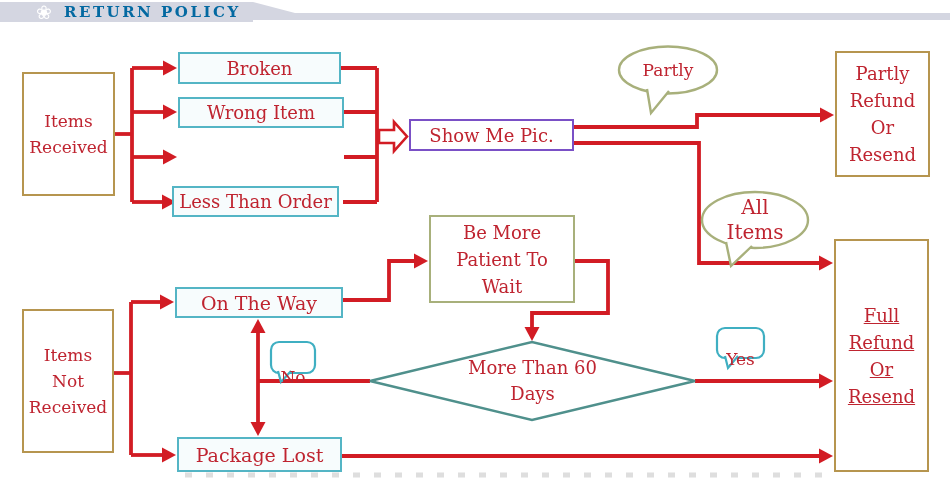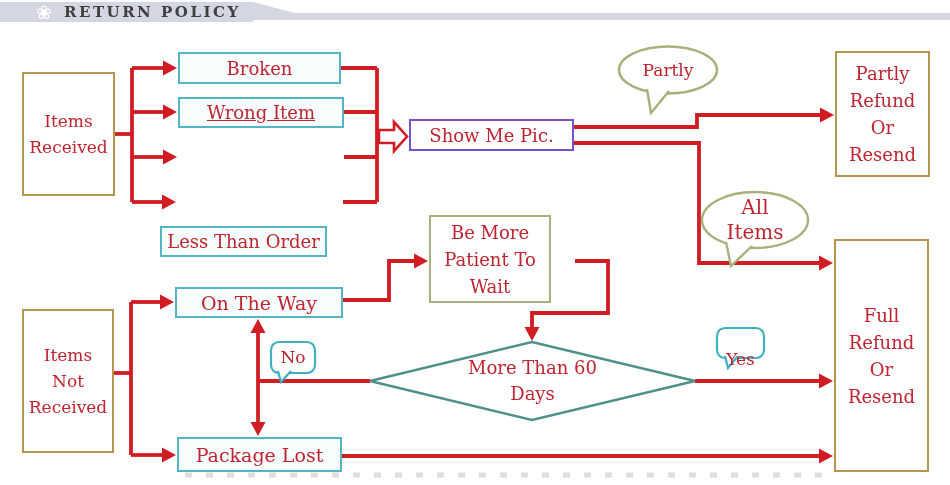--- a/index.html
+++ b/index.html
@@ -16,21 +16,21 @@
   html,body{margin:0;padding:0;}
   body{background:#ffffff;font-family:"DejaVu Serif",serif;}
   .stage{position:relative;width:950px;height:485px;background:#ffffff;overflow:hidden;}
 
   
   .bar-tall{position:absolute;left:0;top:2px;width:253px;height:20px;background:var(--bar);}
   .bar-slant{position:absolute;left:253px;top:2px;width:42px;height:11px;background:var(--bar);
              clip-path:polygon(0 0,100% 100%,0 100%);}
   .bar-thin{position:absolute;left:253px;top:13px;width:697px;height:7px;background:var(--bar);}
   .hdr-flower{position:absolute;left:36px;top:1px;color:#ffffff;font-size:19px;line-height:22px;}
-  .hdr-title{position:absolute;left:64px;top:3px;color:#404040;font-size:15px;line-height:19px;
+  .hdr-title{position:absolute;left:64px;top:3px;color:#0369a1;font-size:15px;line-height:19px;
              font-weight:600;letter-spacing:2.5px;}
 
   
   .box{position:absolute;box-sizing:border-box;background:#ffffff;display:flex;align-items:center;
        justify-content:center;text-align:center;color:var(--red-text);white-space:pre-line;}
   .b-tan{border:2px solid var(--tan);}
   .b-cyan{border:2px solid var(--cyan);background:#f7fcfd;}
   .b-purple{border:2.5px solid var(--purple);}
   .b-olive{border:2.5px solid var(--olive);}
 
@@ -133,52 +133,52 @@
     <g>
       <rect x="717" y="328" width="47" height="30" rx="8" fill="#ffffff" stroke="#3fafc2" stroke-width="2.2"></rect>
       <path d="M725,356 L728,368 L738,356" fill="#ffffff" stroke="#3fafc2" stroke-width="2.2"></path>
     </g>
   </svg>
 
   <div class="box b-tan" style="left:22px;top:72px;width:93px;height:124px;font-size:17px;line-height:26px;">Items
 Received</div>
 
   <div class="box b-cyan" style="left:178px;top:52px;width:163px;height:32px;font-size:18px;">Broken</div>
-  <div class="box b-cyan" style="left:178px;top:97px;width:166px;height:31px;font-size:18px;text-decoration:underline;">Wrong Item</div>
-  <div class="box b-cyan" style="left:160px;top:186px;width:167px;height:31px;font-size:18px;margin-top:40px;">Less Than Order</div>
+  <div class="box b-cyan" style="left:178px;top:97px;width:166px;height:31px;font-size:18px;">Wrong Item</div>
+  <div class="box b-cyan" style="left:172px;top:186px;width:167px;height:31px;font-size:18px;">Less Than Order</div>
 
   <div class="box b-purple" style="left:409px;top:119px;width:165px;height:32px;font-size:18px;">Show Me Pic.</div>
 
   <div class="box b-tan" style="left:835px;top:51px;width:95px;height:126px;font-size:18px;line-height:27px;">Partly
 Refund
 Or
 Resend</div>
 
-  <div class="box b-tan" style="left:834px;top:239px;width:95px;height:233px;font-size:18px;line-height:27px;">Full
+  <div class="box b-tan" style="left:834px;top:239px;width:95px;height:233px;font-size:18px;line-height:27px;text-decoration:underline;">Full
 Refund
 Or
 Resend</div>
 
   <div class="box b-tan" style="left:22px;top:309px;width:92px;height:144px;font-size:17px;line-height:26px;">Items
 Not
 Received</div>
 
   <div class="box b-cyan" style="left:175px;top:287px;width:168px;height:31px;font-size:19px;">On The Way</div>
 
-  <div class="box b-olive" style="left:429px;top:215px;width:122px;height:88px;font-size:18px;line-height:27px;">Be More
+  <div class="box b-olive" style="left:429px;top:215px;width:146px;height:88px;font-size:18px;line-height:27px;">Be More
 Patient To
 Wait</div>
 
   <div class="box b-cyan" style="left:177px;top:437px;width:165px;height:35px;font-size:19px;">Package Lost</div>
 
   <div class="lbl" style="left:430px;top:352px;width:205px;height:58px;font-size:18px;line-height:26px;text-align:center;">More Than 60
 Days</div>
 
   <div class="lbl" style="left:620px;top:57px;width:96px;height:26px;font-size:17px;">Partly</div>
 
   <div class="lbl" style="left:703px;top:195px;width:104px;height:50px;font-size:20px;line-height:25px;">All
 Items</div>
 
-  <div class="lbl" style="left:271px;top:343px;width:44px;height:28px;font-size:17px;">No</div>
+  <div class="lbl" style="left:271px;top:363px;width:44px;height:28px;font-size:17px;">No</div>
 
   <div class="lbl" style="left:717px;top:345px;width:47px;height:27px;font-size:17px;">Yes</div>
 
 </div>
 
 </body></html>

